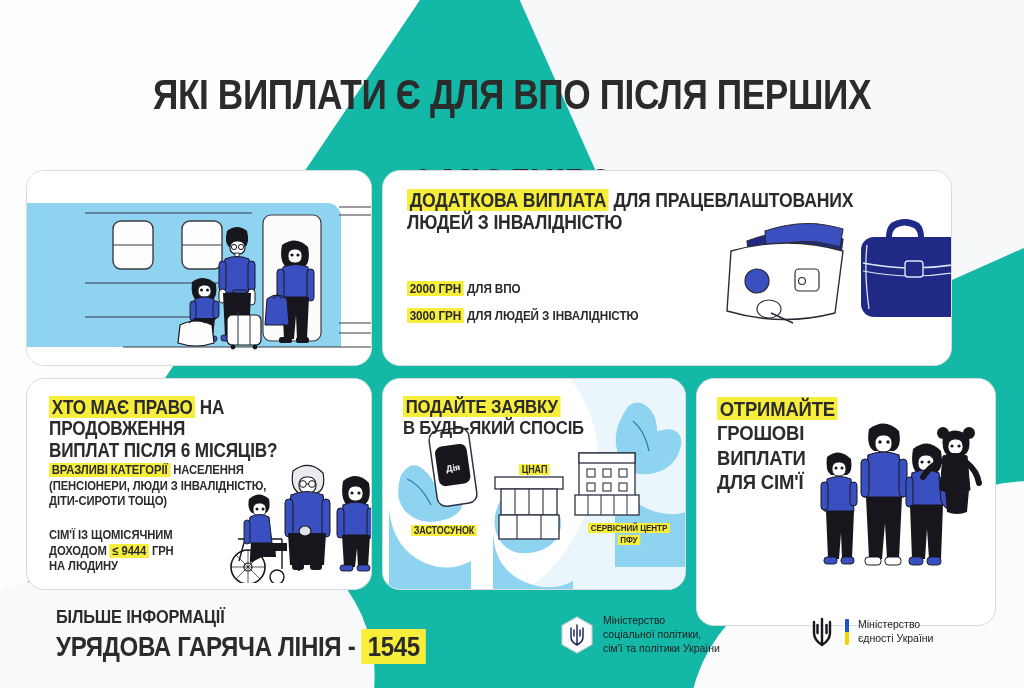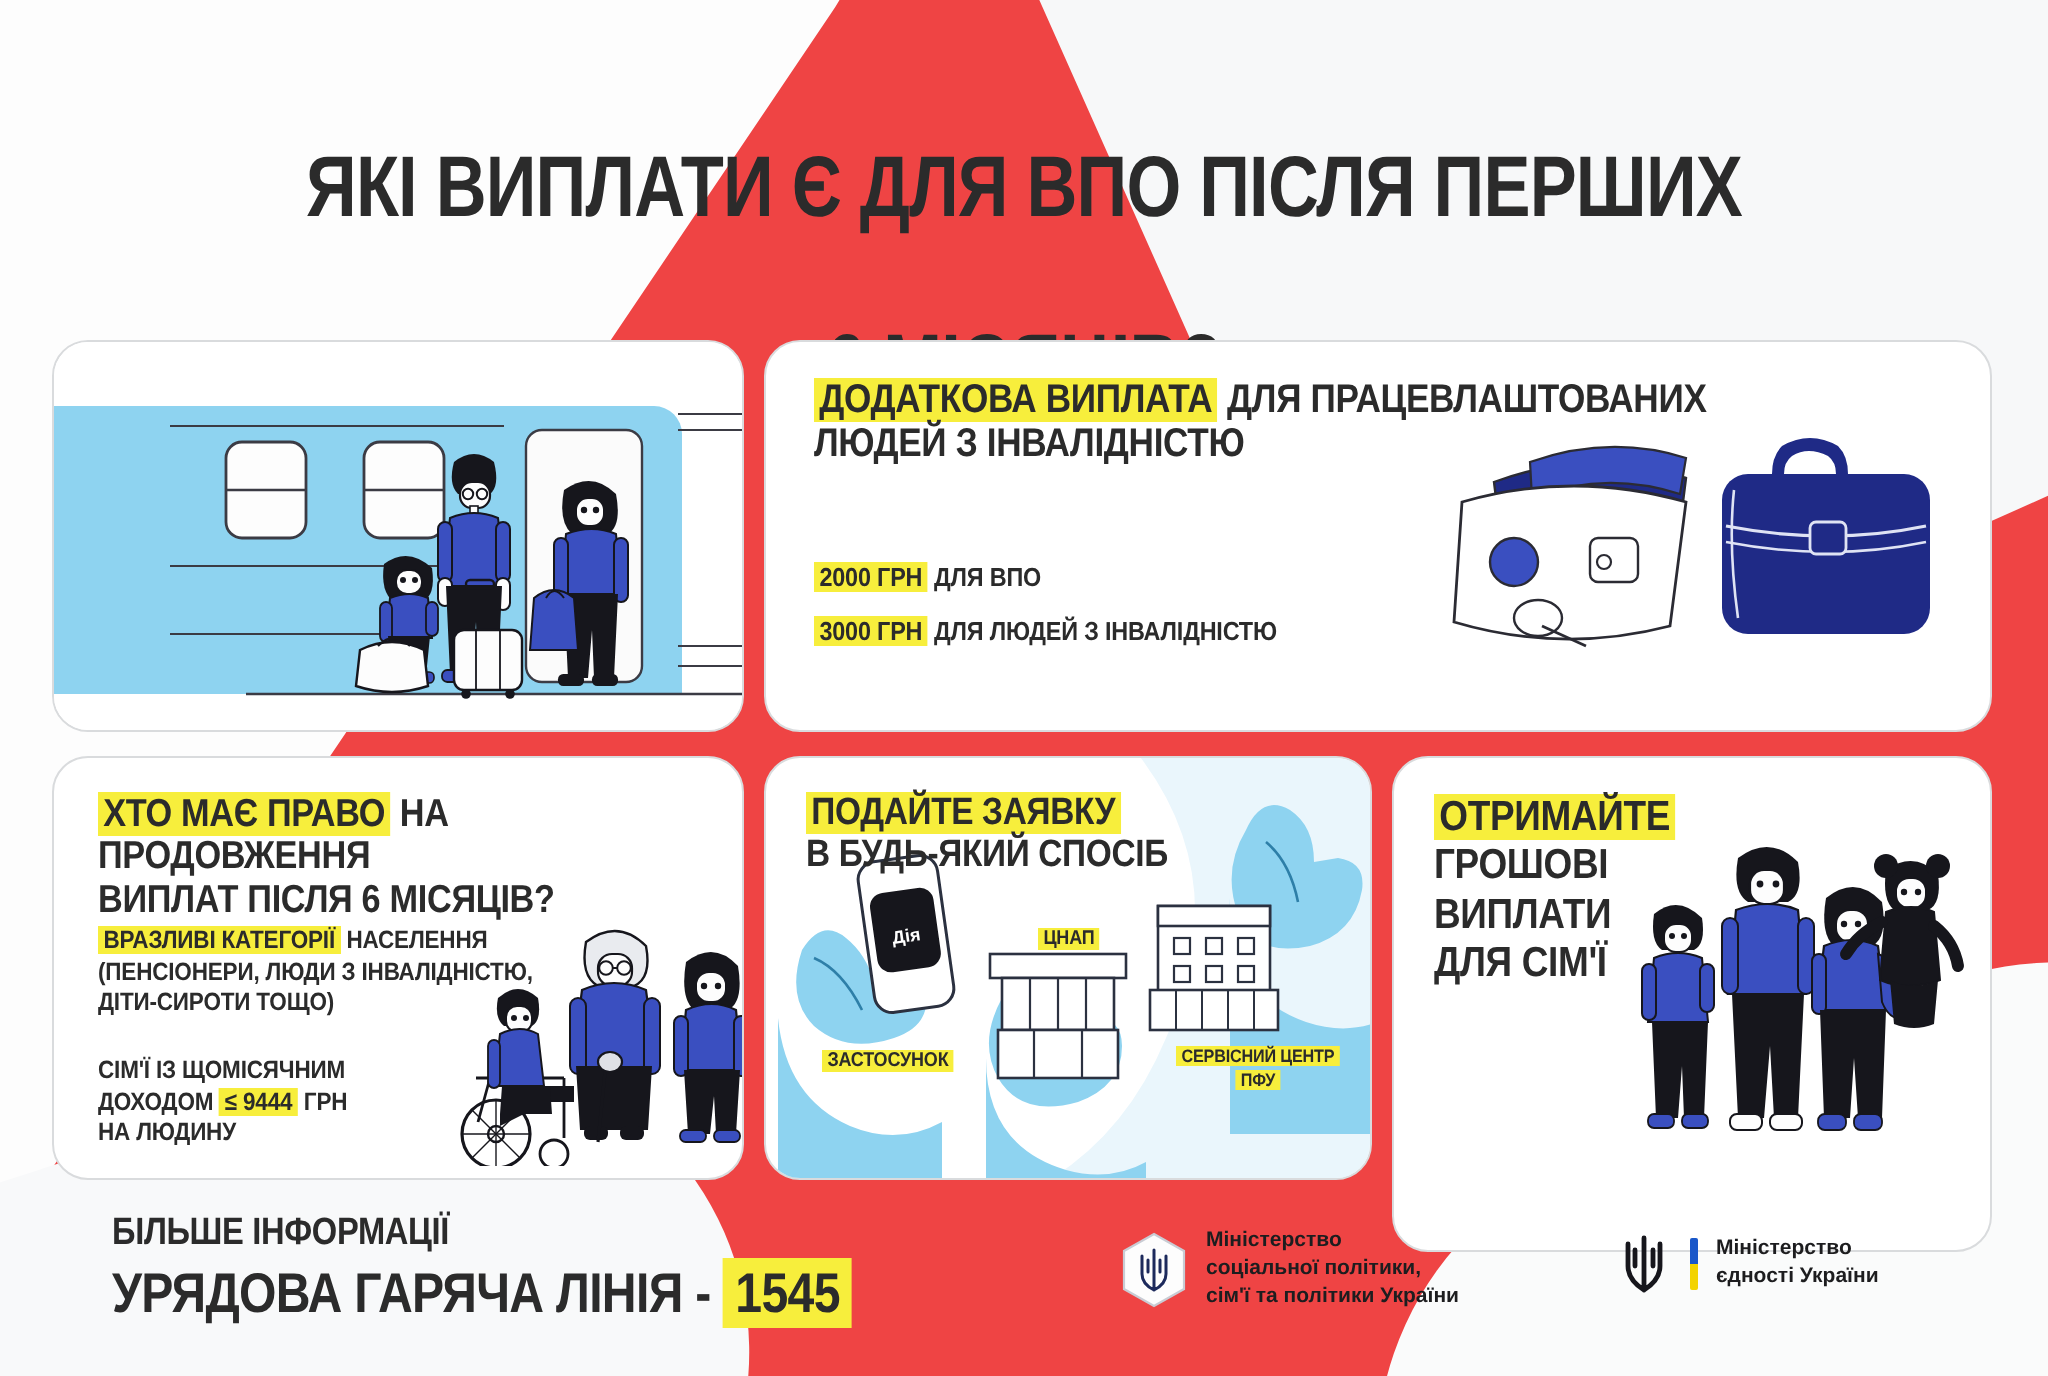--- a/index.html
+++ b/index.html
@@ -2,21 +2,21 @@
 <html lang="uk"><head>
 <meta charset="utf-8">
 <style>
   html,body{margin:0;padding:0;}
   body{
     width:1024px;height:688px;overflow:hidden;
     background:#eef0f2;
     font-family:"Liberation Sans","DejaVu Sans",sans-serif;
     -webkit-font-smoothing:antialiased;
   }
-  .stage{position:relative;width:1024px;height:688px;background:#ef4444;overflow:hidden;}
+  .stage{position:relative;width:1024px;height:688px;background:#14b8a6;overflow:hidden;}
 
   
   .swoosh{position:absolute;background:#fdfdfd;pointer-events:none;}
   .swoosh-a{left:-260px;top:-320px;width:430px;height:1250px;transform:rotate(34deg);border-radius:120px;}
   .swoosh-b{left:520px;top:-430px;width:760px;height:700px;transform:rotate(-24deg);border-radius:200px;background:#f7f8f9;}
   .swoosh-c{left:700px;top:520px;width:520px;height:420px;transform:rotate(-26deg);border-radius:160px;background:#fafbfb;}
   .swoosh-d{left:-140px;top:560px;width:520px;height:300px;transform:rotate(-18deg);border-radius:160px;background:#f8f9fa;}
 
   
   .title{
@@ -26,21 +26,21 @@
     transform:scaleX(0.82);transform-origin:center top;
     white-space:pre-line;
   }
 
   
   .card{
     position:absolute;background:#ffffff;border:1px solid #d9dbdd;
     border-radius:18px;overflow:hidden;box-sizing:border-box;
   }
   #card-train{left:26px;top:170px;width:346px;height:196px;}
-  #card-extra{left:382px;top:170px;width:614px;height:196px;}
+  #card-extra{left:382px;top:170px;width:570px;height:196px;}
   #card-who{left:26px;top:378px;width:346px;height:212px;padding-left:46px;}
   #card-apply{left:382px;top:378px;width:304px;height:212px;}
   #card-receive{left:696px;top:378px;width:300px;height:248px;}
 
   
   .hl{
     color:#2b2b2b;font-weight:bold;line-height:1.1;letter-spacing:-0.2px;
     transform:scaleX(0.88);transform-origin:left top;
   }
   .mark{background:#f7ee3c;padding:0 3px;box-decoration-break:clone;-webkit-box-decoration-break:clone;}
@@ -66,21 +66,21 @@
 
   
   .footer-text{position:absolute;left:56px;top:606px;}
   .f-small{color:#2b2b2b;font-weight:bold;font-size:19px;letter-spacing:-0.2px;transform:scaleX(0.86);transform-origin:left top;}
   .f-big{color:#2b2b2b;font-weight:bold;font-size:28px;letter-spacing:-0.4px;margin-top:3px;transform:scaleX(0.86);transform-origin:left top;white-space:nowrap;}
   .f-big .mark{padding:2px 7px;}
 
   .logo{position:absolute;display:flex;align-items:center;gap:9px;}
   #logo-msp{left:560px;top:614px;}
   #logo-mku{left:808px;top:616px;}
-  .logo-txt{font-size:10.5px;line-height:1.33;color:#1d1d1f;font-weight:bold;}
+  .logo-txt{font-size:10.5px;line-height:1.33;color:#1d1d1f;font-weight:normal;}
   .logo-bar{width:4px;height:26px;border-radius:1px;background:linear-gradient(#1a57c9 0 50%,#f3d300 50% 100%);}
 </style>
 </head>
 <body>
 
 <div class="stage">
 
   <div class="swoosh swoosh-a"></div>
   <div class="swoosh swoosh-b"></div>
   <div class="swoosh swoosh-c"></div>

